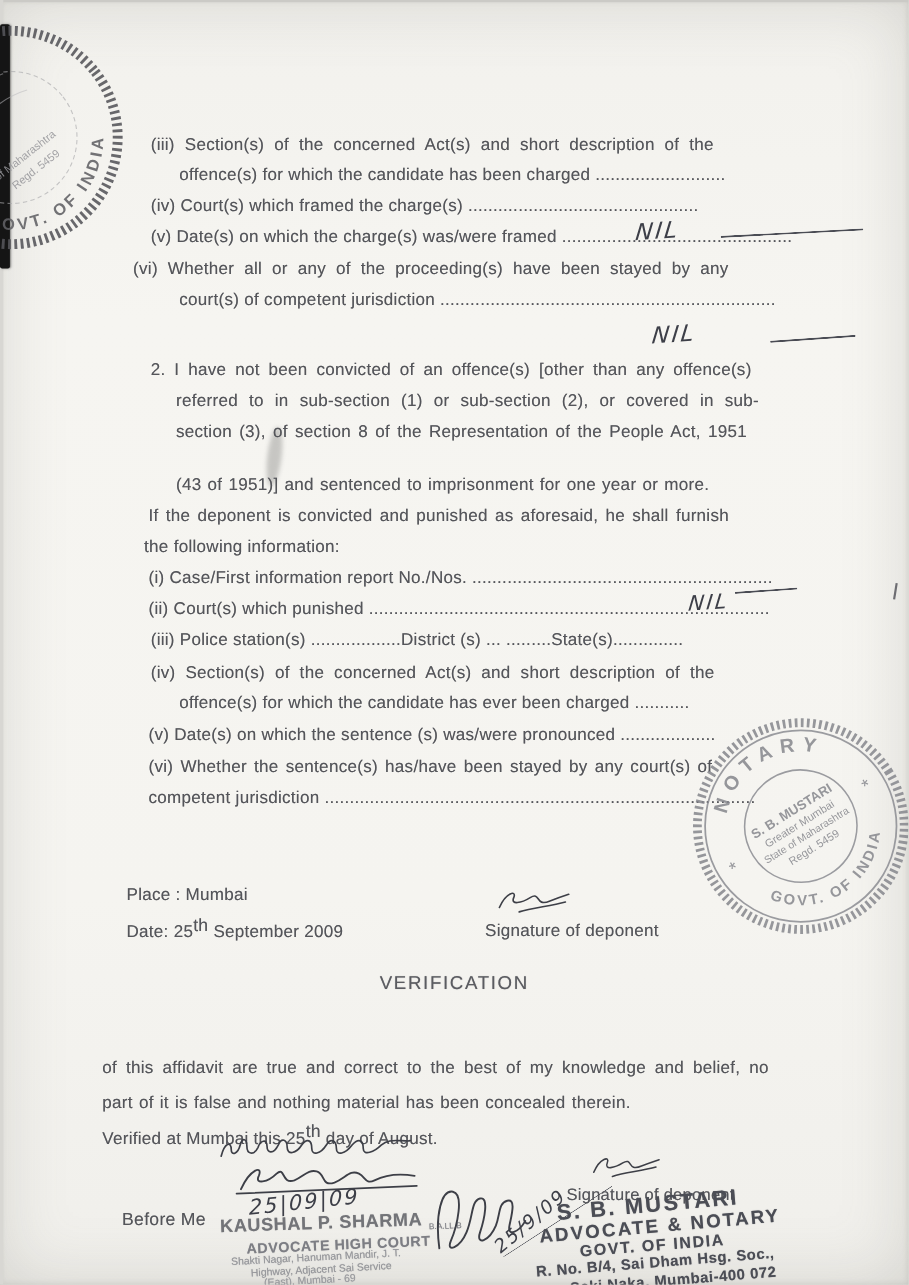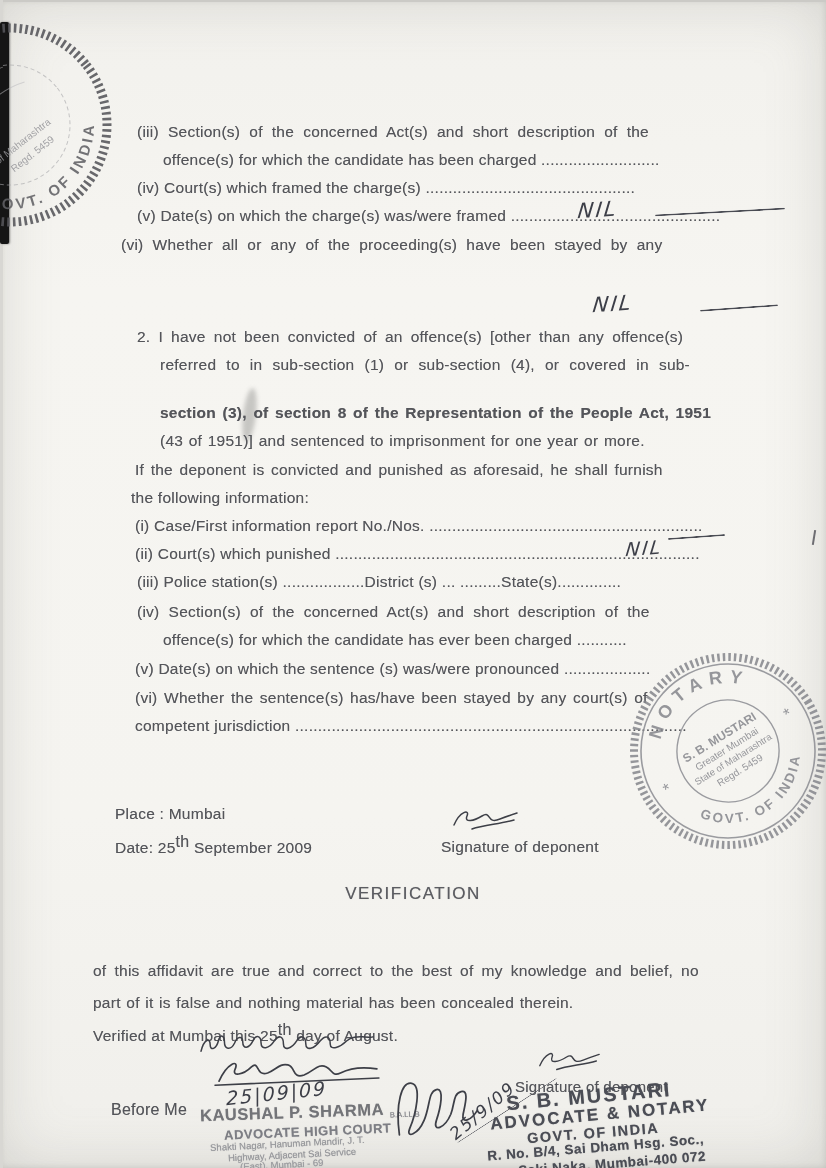--- a/index.html
+++ b/index.html
@@ -60,30 +60,31 @@
       <text x="120" y="160" text-anchor="middle" font-family="Liberation Sans, sans-serif" font-size="10" fill="#97979b">Regd. 5459</text>
       <path d="M70,80 C90,66 120,60 150,70 M80,100 C105,88 135,86 158,95" stroke="#b9b9bc" stroke-width="1" fill="none" opacity=".6"></path>
     </g>
   </svg>
 
   <div class="line ws4" style="left:137px;top:121px;">(iii) Section(s) of the concerned Act(s) and short description of the</div>
   <div class="line" style="left:163px;top:149px;">offence(s) for which the candidate has been charged ..........................</div>
   <div class="line" style="left:137px;top:177px;">(iv) Court(s) which framed the charge(s) ..............................................</div>
   <div class="line" style="left:137px;top:205px;">(v) Date(s) on which the charge(s) was/were framed ..............................................</div>
   <div class="line ws4" style="left:121px;top:234px;">(vi) Whether all or any of the proceeding(s) have been stayed by any</div>
+  <div class="line" style="left:163px;top:262px;">court(s) of competent jurisdiction ...................................................................</div>
 
   <div class="hand nil" style="left:578px;top:198px;">NIL</div>
   <div class="dash" style="left:655px;top:211px;width:130px;transform:rotate(-3deg);"></div>
 
   <div class="hand nil" style="left:593px;top:292px;">NIL</div>
   <div class="dash" style="left:700px;top:307px;width:78px;transform:rotate(-4deg);"></div>
 
   <div class="line ws3" style="left:137px;top:326px;">2. I have not been convicted of an offence(s) [other than any offence(s)</div>
-  <div class="line ws5" style="left:160px;top:354px;">referred to in sub-section (1) or sub-section (4), or covered in sub-</div>
-  <div class="line ws2" style="left:160px;top:402px;font-weight:bold;">section (3), of section 8 of the Representation of the People Act, 1951</div>
+  <div class="line ws5" style="left:160px;top:354px;">referred to in sub-section (1) or sub-section (2), or covered in sub-</div>
+  <div class="line ws2" style="left:160px;top:382px;">section (3), of section 8 of the Representation of the People Act, 1951</div>
   <div class="line ws1" style="left:160px;top:410px;margin-top:20px;">(43 of 1951)] and sentenced to imprisonment for one year or more.</div>
 
   <div class="line ws2" style="left:135px;top:459px;">If the deponent is convicted and punished as aforesaid, he shall furnish</div>
   <div class="line" style="left:131px;top:487px;">the following information:</div>
   <div class="line" style="left:135px;top:515px;">(i) Case/First information report No./Nos. ............................................................</div>
   <div class="line" style="left:135px;top:543px;">(ii) Court(s) which punished ................................................................................</div>
   <div class="line" style="left:137px;top:571px;">(iii) Police station(s) ..................District (s) ... .........State(s)..............</div>
   <div class="line ws4" style="left:137px;top:601px;">(iv) Section(s) of the concerned Act(s) and short description of the</div>
   <div class="line" style="left:163px;top:629px;">offence(s) for which the candidate has ever been charged ...........</div>
   <div class="line" style="left:135px;top:658px;">(v) Date(s) on which the sentence (s) was/were pronounced ...................</div>

